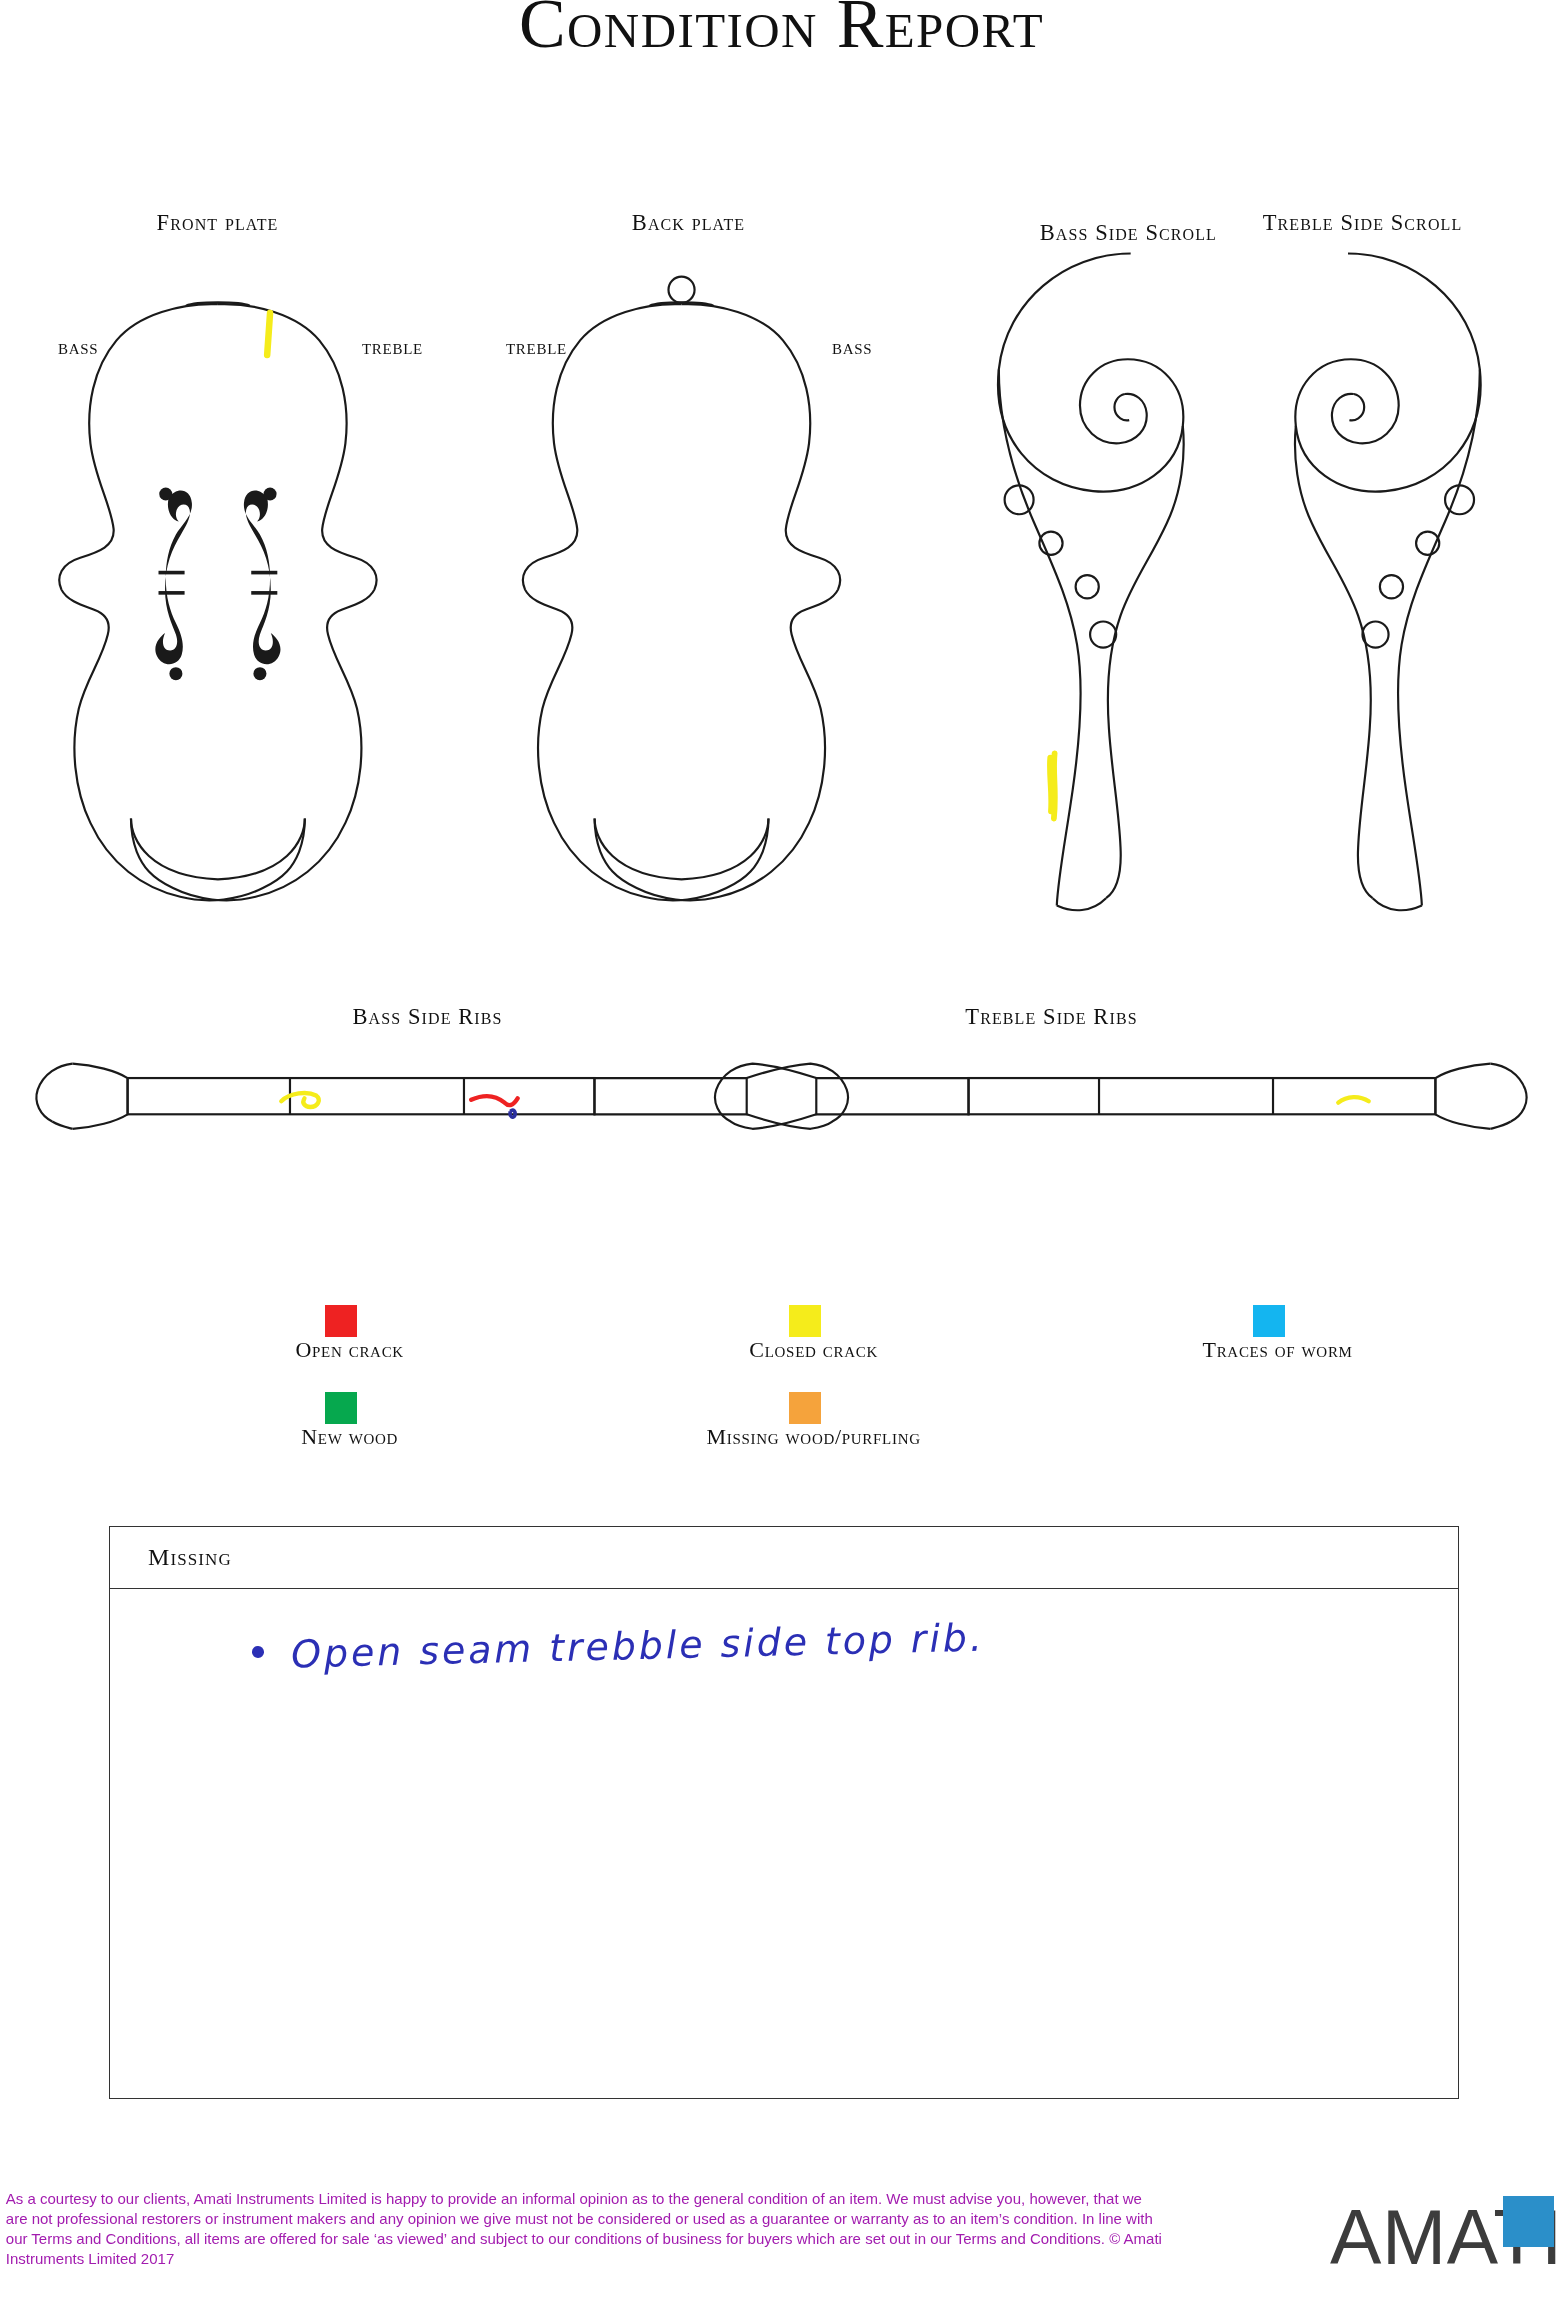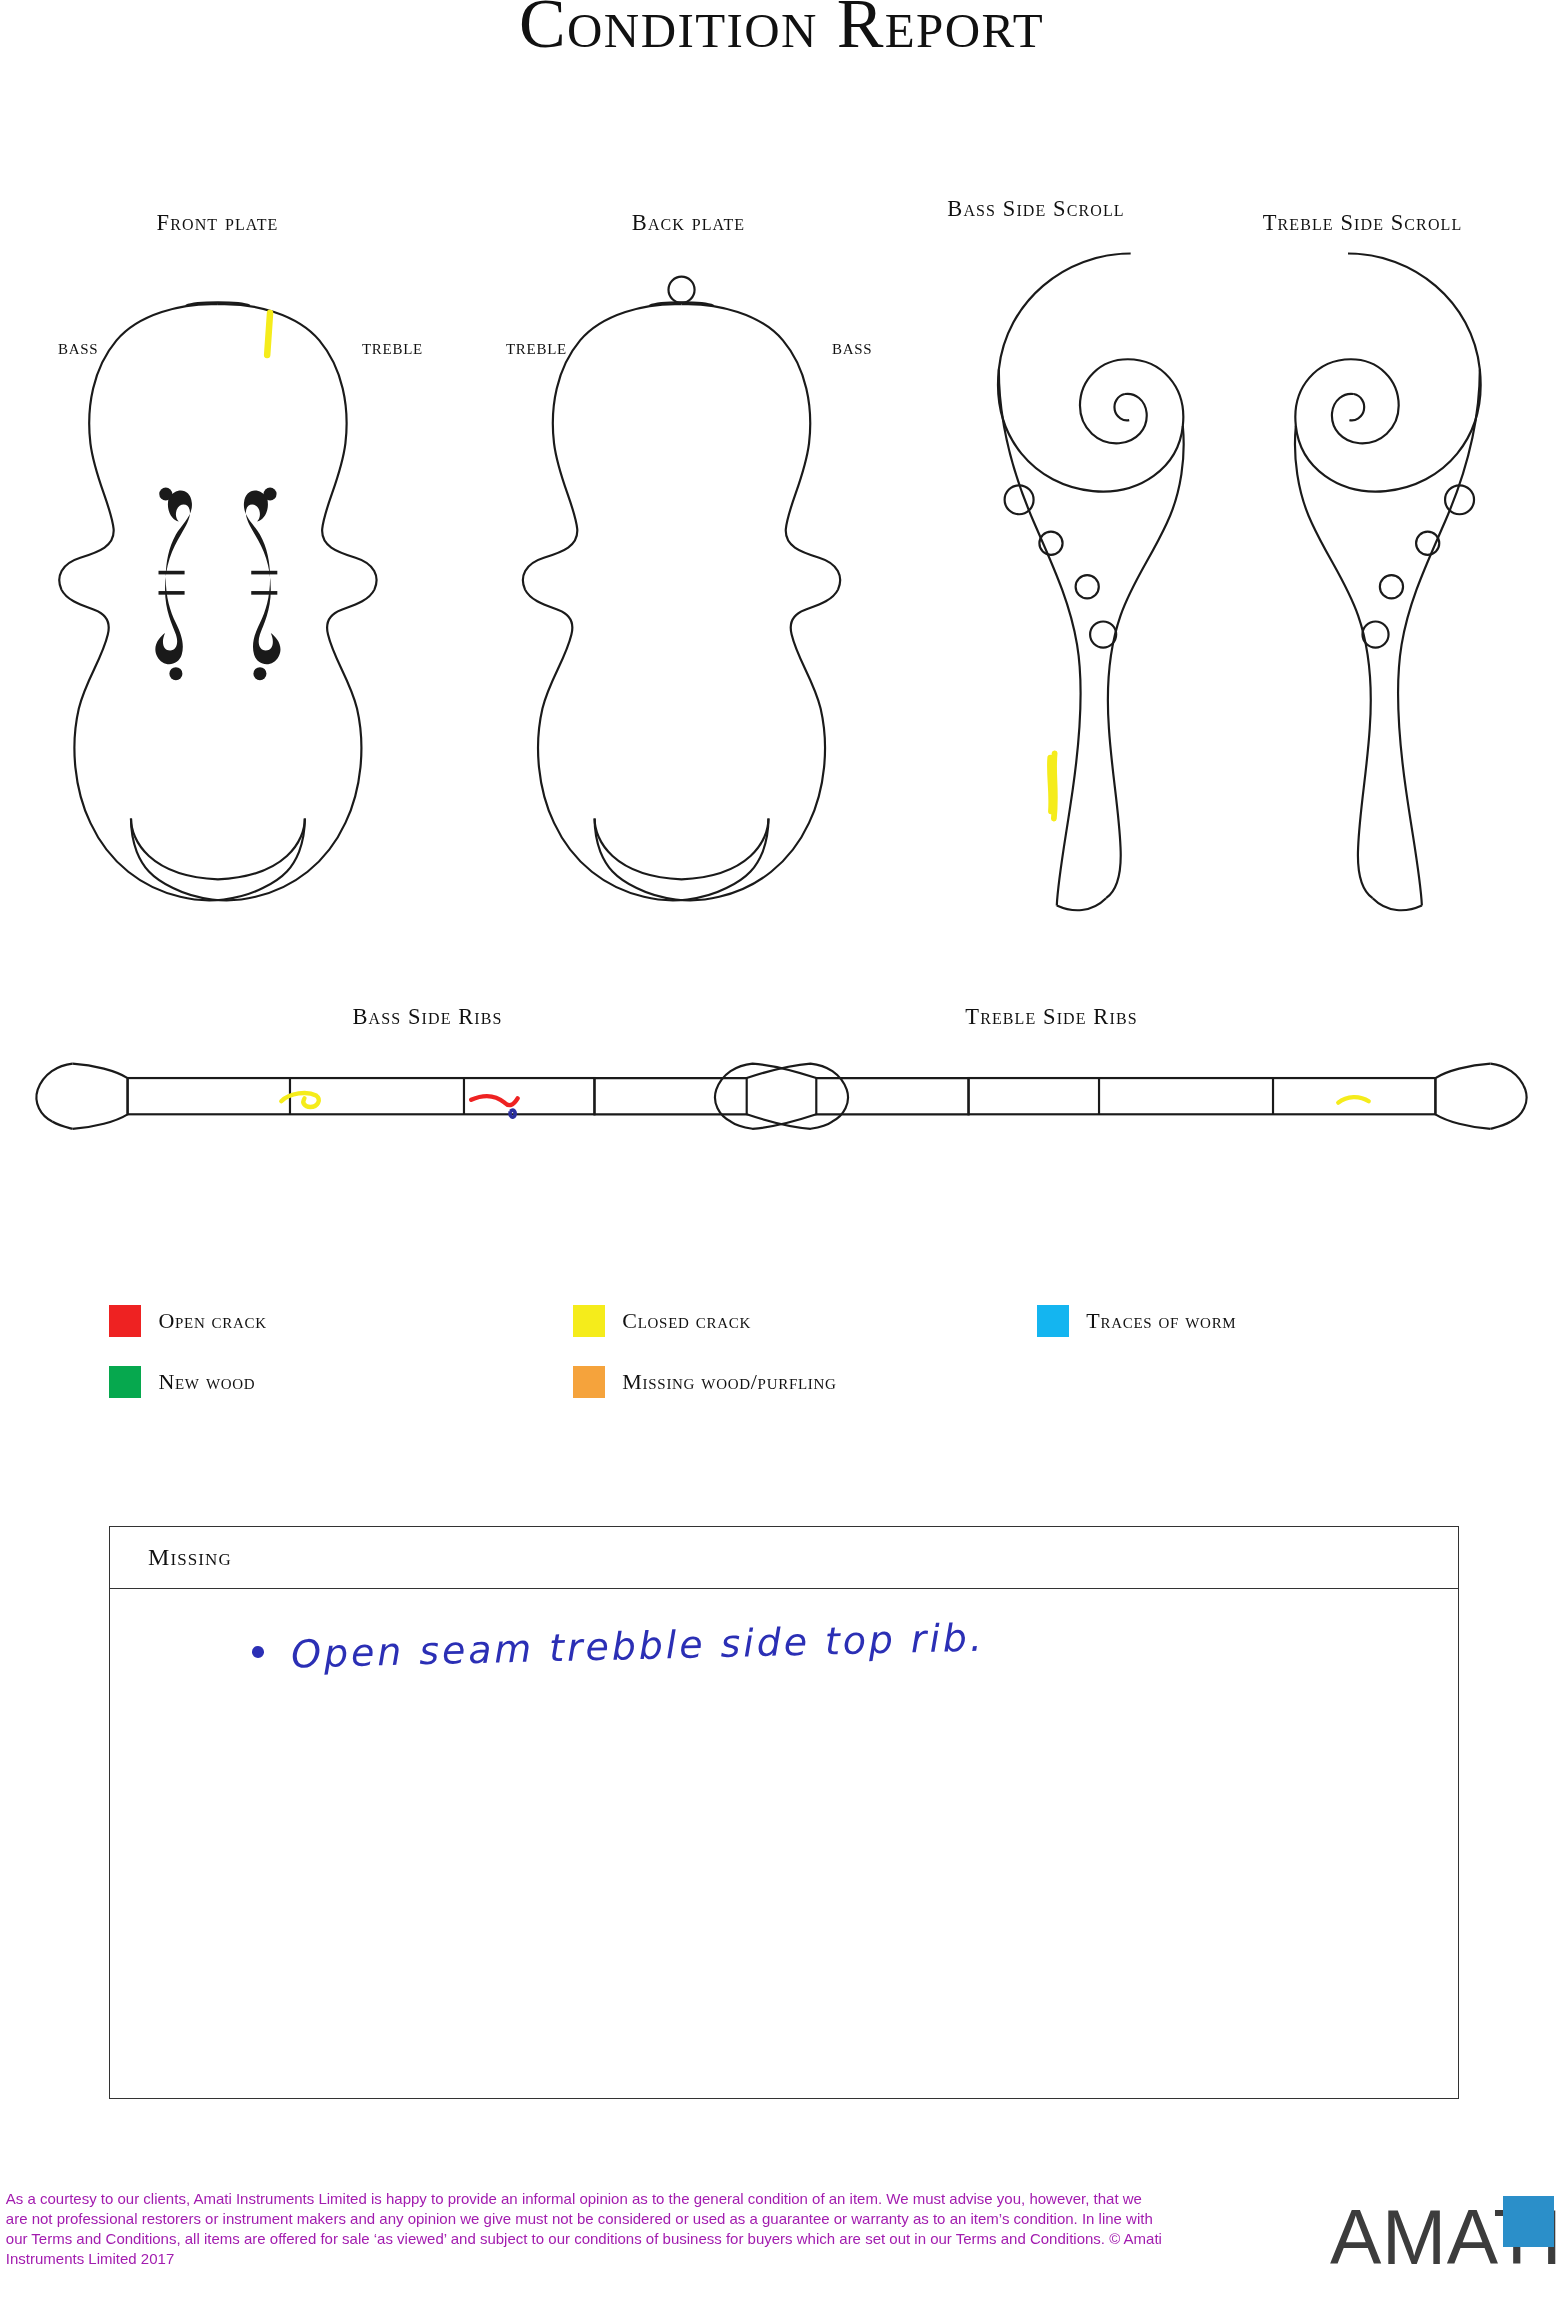--- a/index.html
+++ b/index.html
@@ -67,20 +67,21 @@
   }
   .legend-row {
     display: flex;
     width: 100%;
     margin-bottom: 29px;
   }
   .legend-item {
     display: flex;
     align-items: center;
     width: 33.33%;
+    flex-direction: column;
   }
   .legend-swatch {
     width: 32px;
     height: 32px;
     flex: 0 0 32px;
   }
   .legend-label {
     margin-left: 17.4px;
     font-family: "Liberation Serif", serif;
     font-variant: small-caps;
@@ -173,21 +174,21 @@
     background: #2b8fc9;
   }
 </style>
 </head>
 <body>
 
 <div class="page-title">Condition Report</div>
 
 <div class="caption" style="left:87px; top:210px; width:261px;">Front plate</div>
 <div class="caption" style="left:558px; top:210px; width:261px;">Back plate</div>
-<div class="caption" style="left:855px; top:196px; width:362px;">Bass Side Scroll</div>
+<div class="caption" style="left:855px; top:220px; width:362px;text-align:right;">Bass Side Scroll</div>
 <div class="caption" style="left:1174px; top:210px; width:377px;">Treble Side Scroll</div>
 
 <div class="side-label" style="left:58px; top:341px;">BASS</div>
 <div class="side-label" style="left:362px; top:341px;">TREBLE</div>
 <div class="side-label" style="left:506px; top:341px;">TREBLE</div>
 <div class="side-label" style="left:832px; top:341px;">BASS</div>
 
 <div class="caption" style="left:203px; top:1004px; width:449px;">Bass Side Ribs</div>
 <div class="caption" style="left:805px; top:1004px; width:493px;">Treble Side Ribs</div>
 

